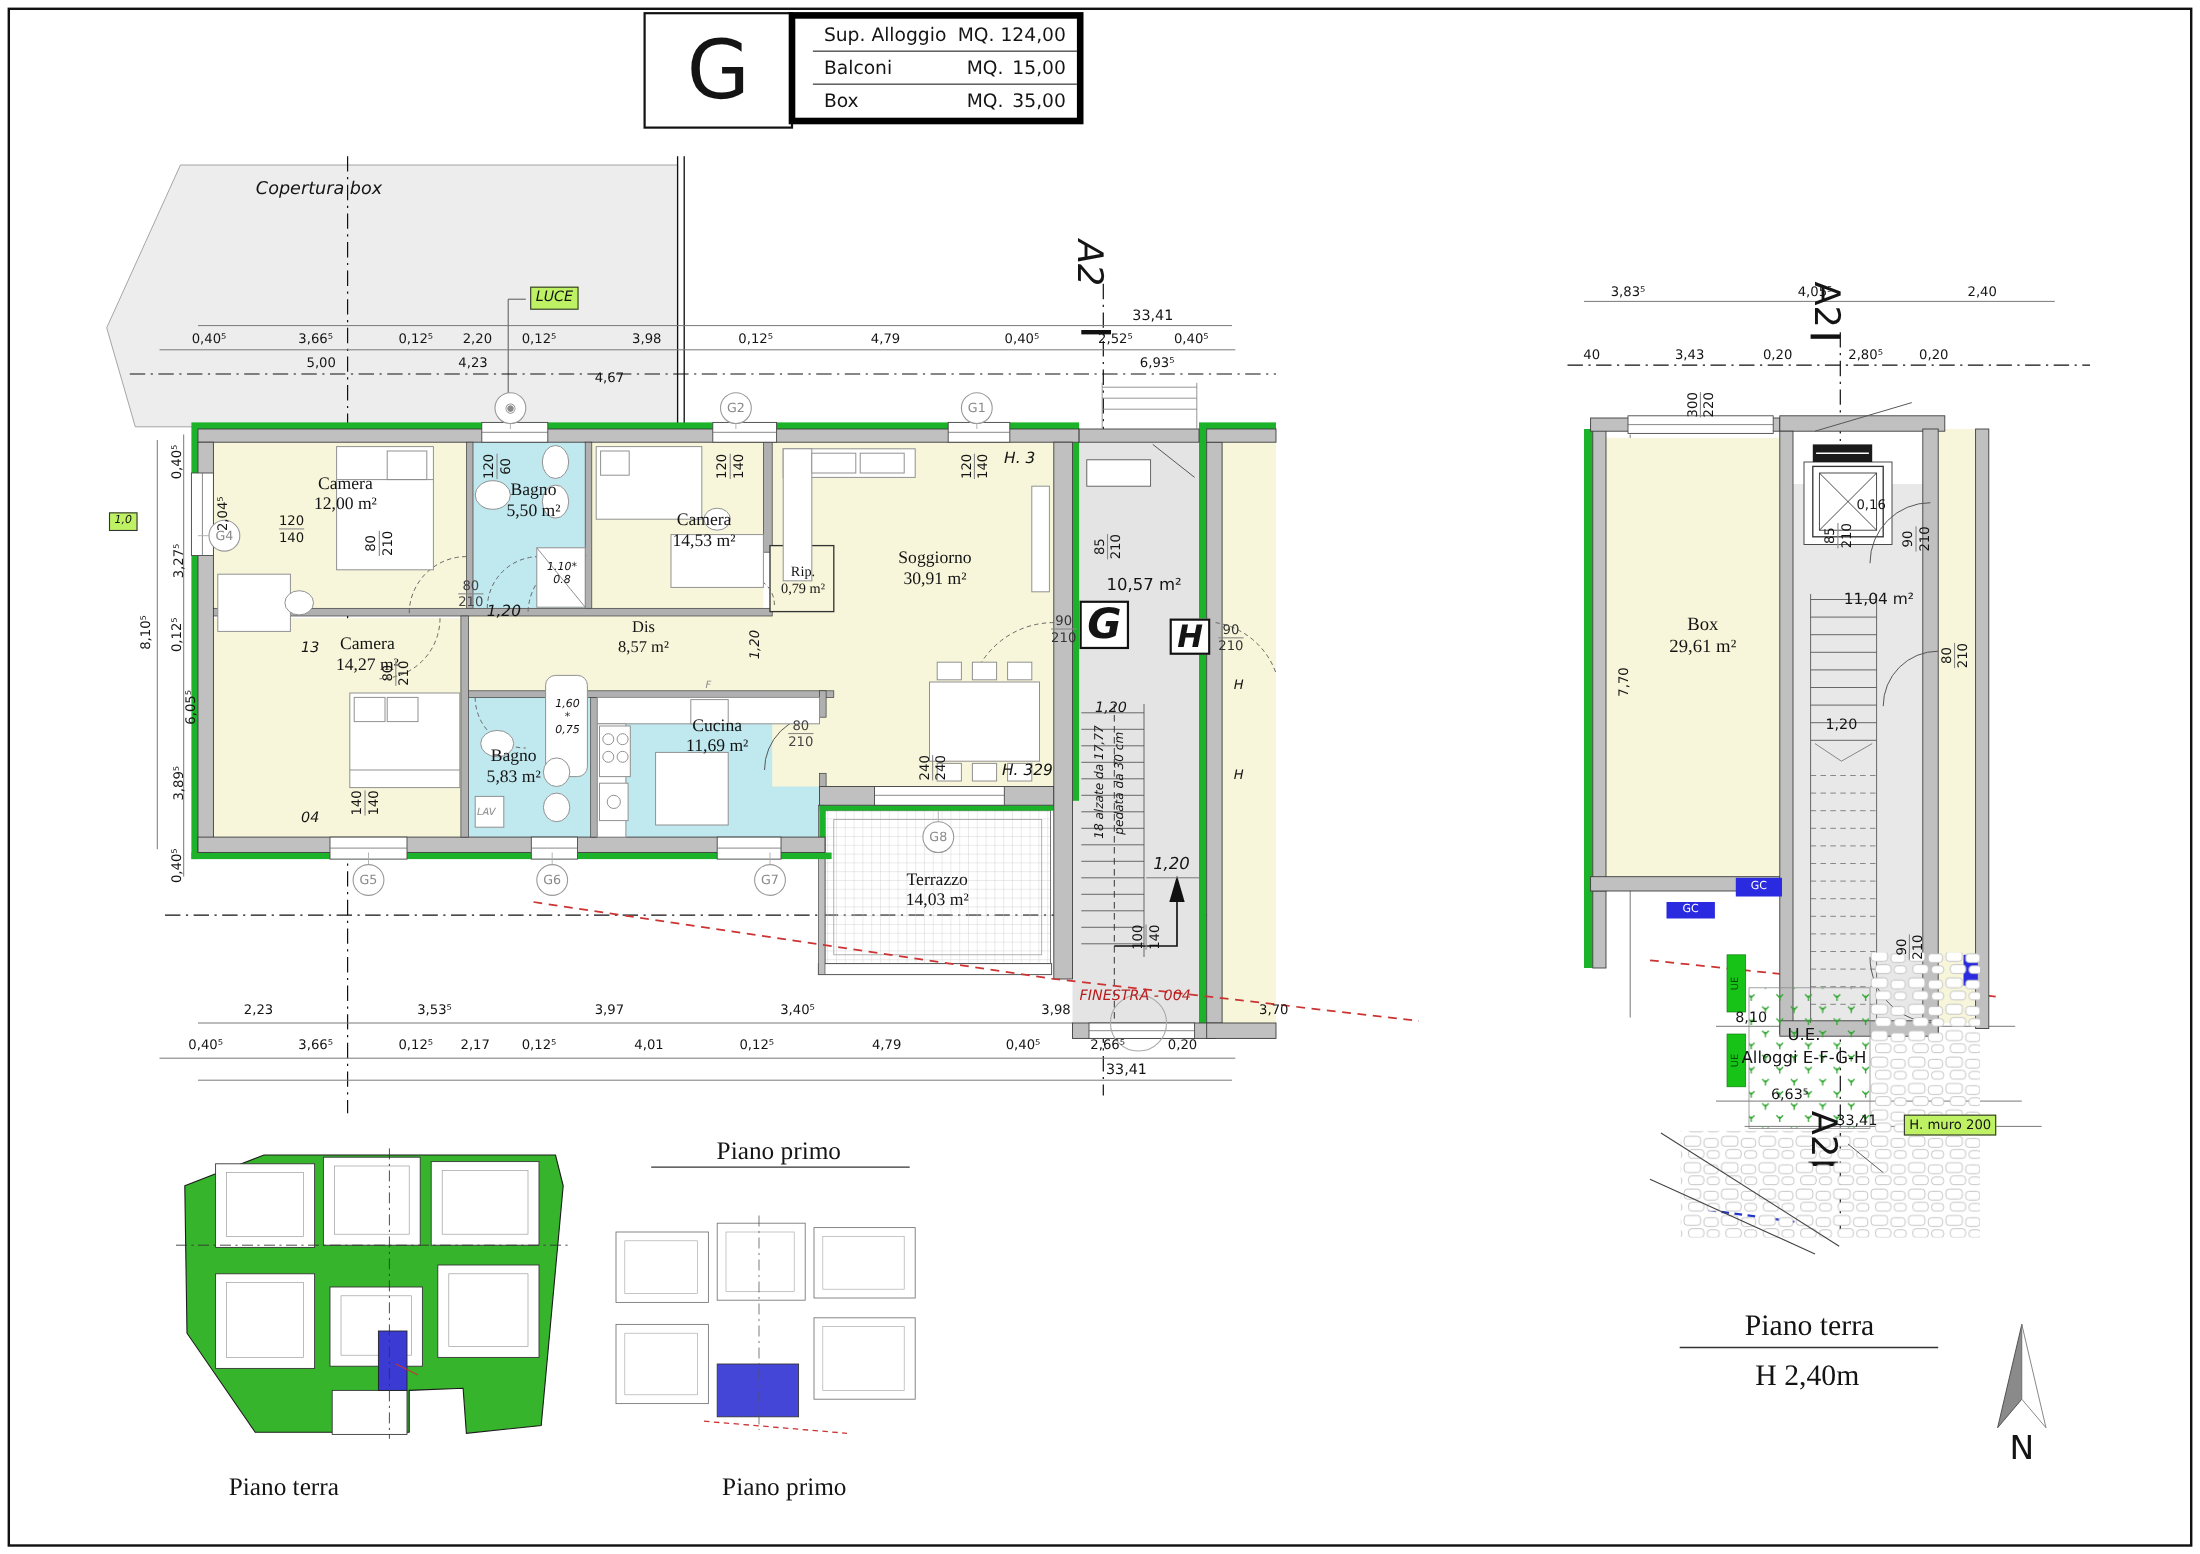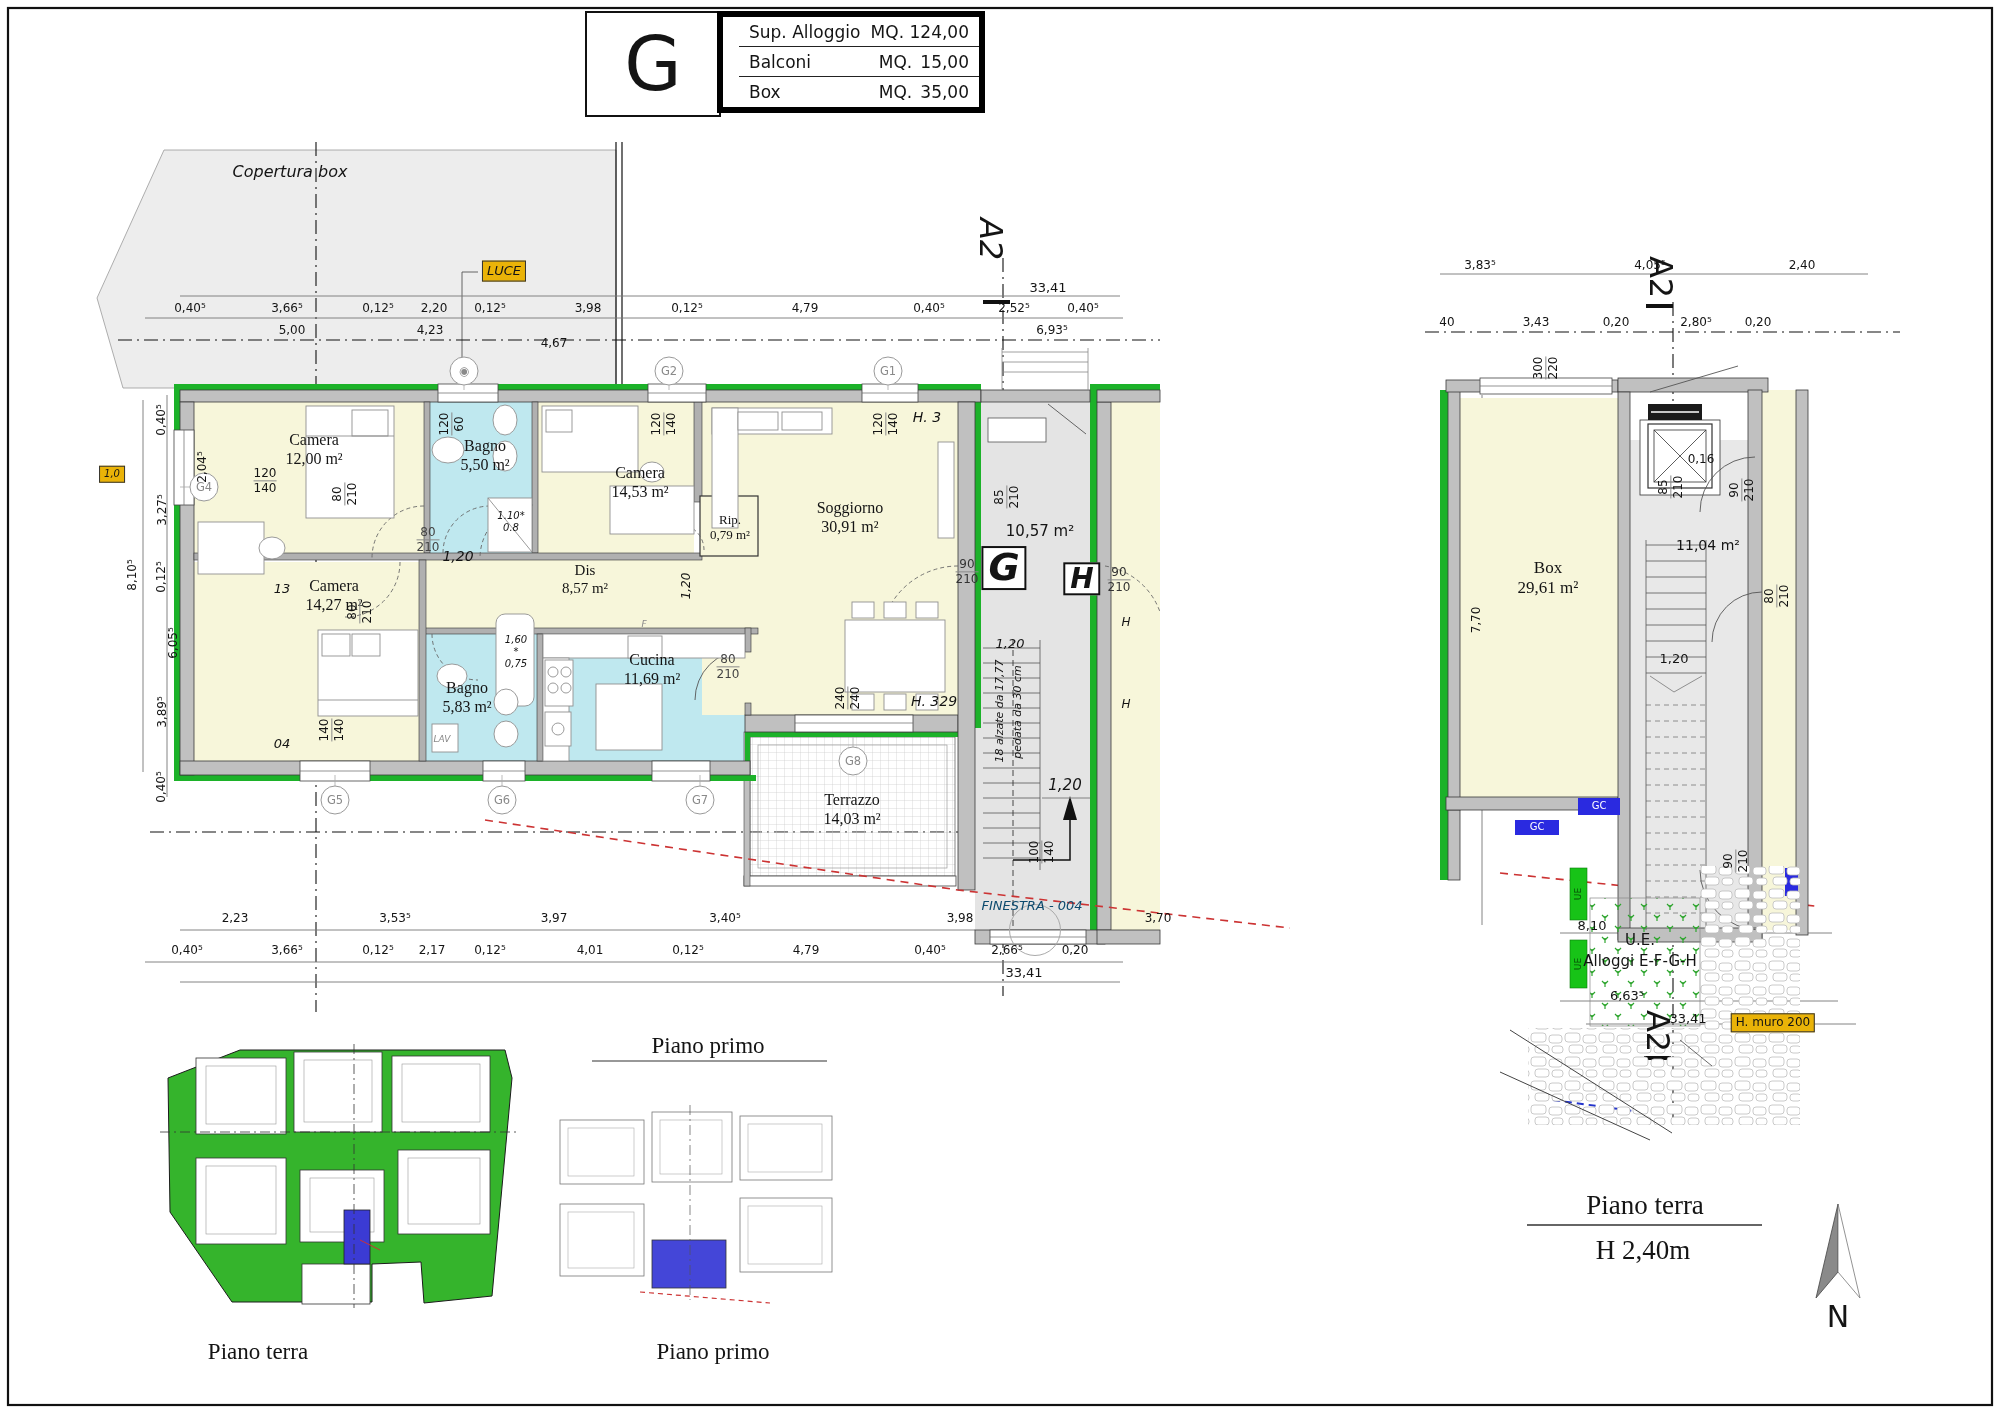--- a/index.html
+++ b/index.html
@@ -15,21 +15,21 @@
   #area-table{left:717px;top:11px;width:268px;height:102px;border:6px solid #000000;box-sizing:border-box;font-size:17px;padding-left:16px;}
   #area-table .row{display:flex;height:29px;align-items:center;padding:0 10px;border-bottom:1px solid #222;}
   #area-table .row:last-child{border-bottom:none;}
   #area-table .lab{width:150px;}
   #area-table .mq{width:48px;}
   #area-table .val{flex:1;text-align:right;}
   
   .lbl{position:absolute;white-space:nowrap;text-align:center;line-height:1.18;font-size:12px;color:#141414;}
   .lbl .ln{white-space:nowrap;}
   .frac .ln+.ln{border-top:1px solid #8a8a8a;}
-  .chip{background:#eab308;border:1px solid #333;padding:0 4px;line-height:1.45;}
+  .chip{background:#bef264;border:1px solid #333;padding:0 4px;line-height:1.45;}
   .bubble{width:27px;height:27px;border:1.3px solid #9a9a9a;border-radius:50%;background:#fff;
           color:#8a8a8a;display:flex;align-items:center;justify-content:center;font-size:11.5px;}
   .bubble-lg{width:50px;height:50px;border:1px solid #aaa;border-radius:50%;background:transparent;}
   .letterbox{border:2.2px solid #111;background:#fff;padding:0 5px;line-height:1.05;font-weight:600;}
   svg{position:absolute;left:0;top:0;}
 </style>
 </head>
 <body>
 
 <div id="sheet">
@@ -517,21 +517,21 @@
         <div class="ln">1,60</div>
         <div class="ln">*</div>
         <div class="ln">0,75</div>
       </div>
       <div class="lbl " style="left: 1000px; top: 711px; transform: translate(-50%, -50%) rotate(-90deg); font-size: 11px;">
         <div class="ln">18 alzate da 17,77</div>
       </div>
       <div class="lbl " style="left: 1018px; top: 712px; transform: translate(-50%, -50%) rotate(-90deg); font-size: 11px;">
         <div class="ln">pedata da 30 cm</div>
       </div>
-      <div class="lbl " style="left: 1032px; top: 906px; transform: translate(-50%, -50%); font-size: 13px; color: #0c4a6e;">
+      <div class="lbl " style="left: 1032px; top: 906px; transform: translate(-50%, -50%); font-size: 13px; color: #b91c1c;">
         <div class="ln">FINESTRA - 004</div>
       </div>
       <div class="lbl " style="left: 990px; top: 239px; transform: translate(-50%, -50%) rotate(90deg); font-size: 32px;">
         <div class="ln">A2</div>
       </div>
       <div class="lbl " style="left: 1126px; top: 622px; transform: translate(-50%, -50%); font-size: 12px;">
         <div class="ln">H</div>
       </div>
       <div class="lbl " style="left: 1126px; top: 704px; transform: translate(-50%, -50%); font-size: 12px;">
         <div class="ln">H</div>

